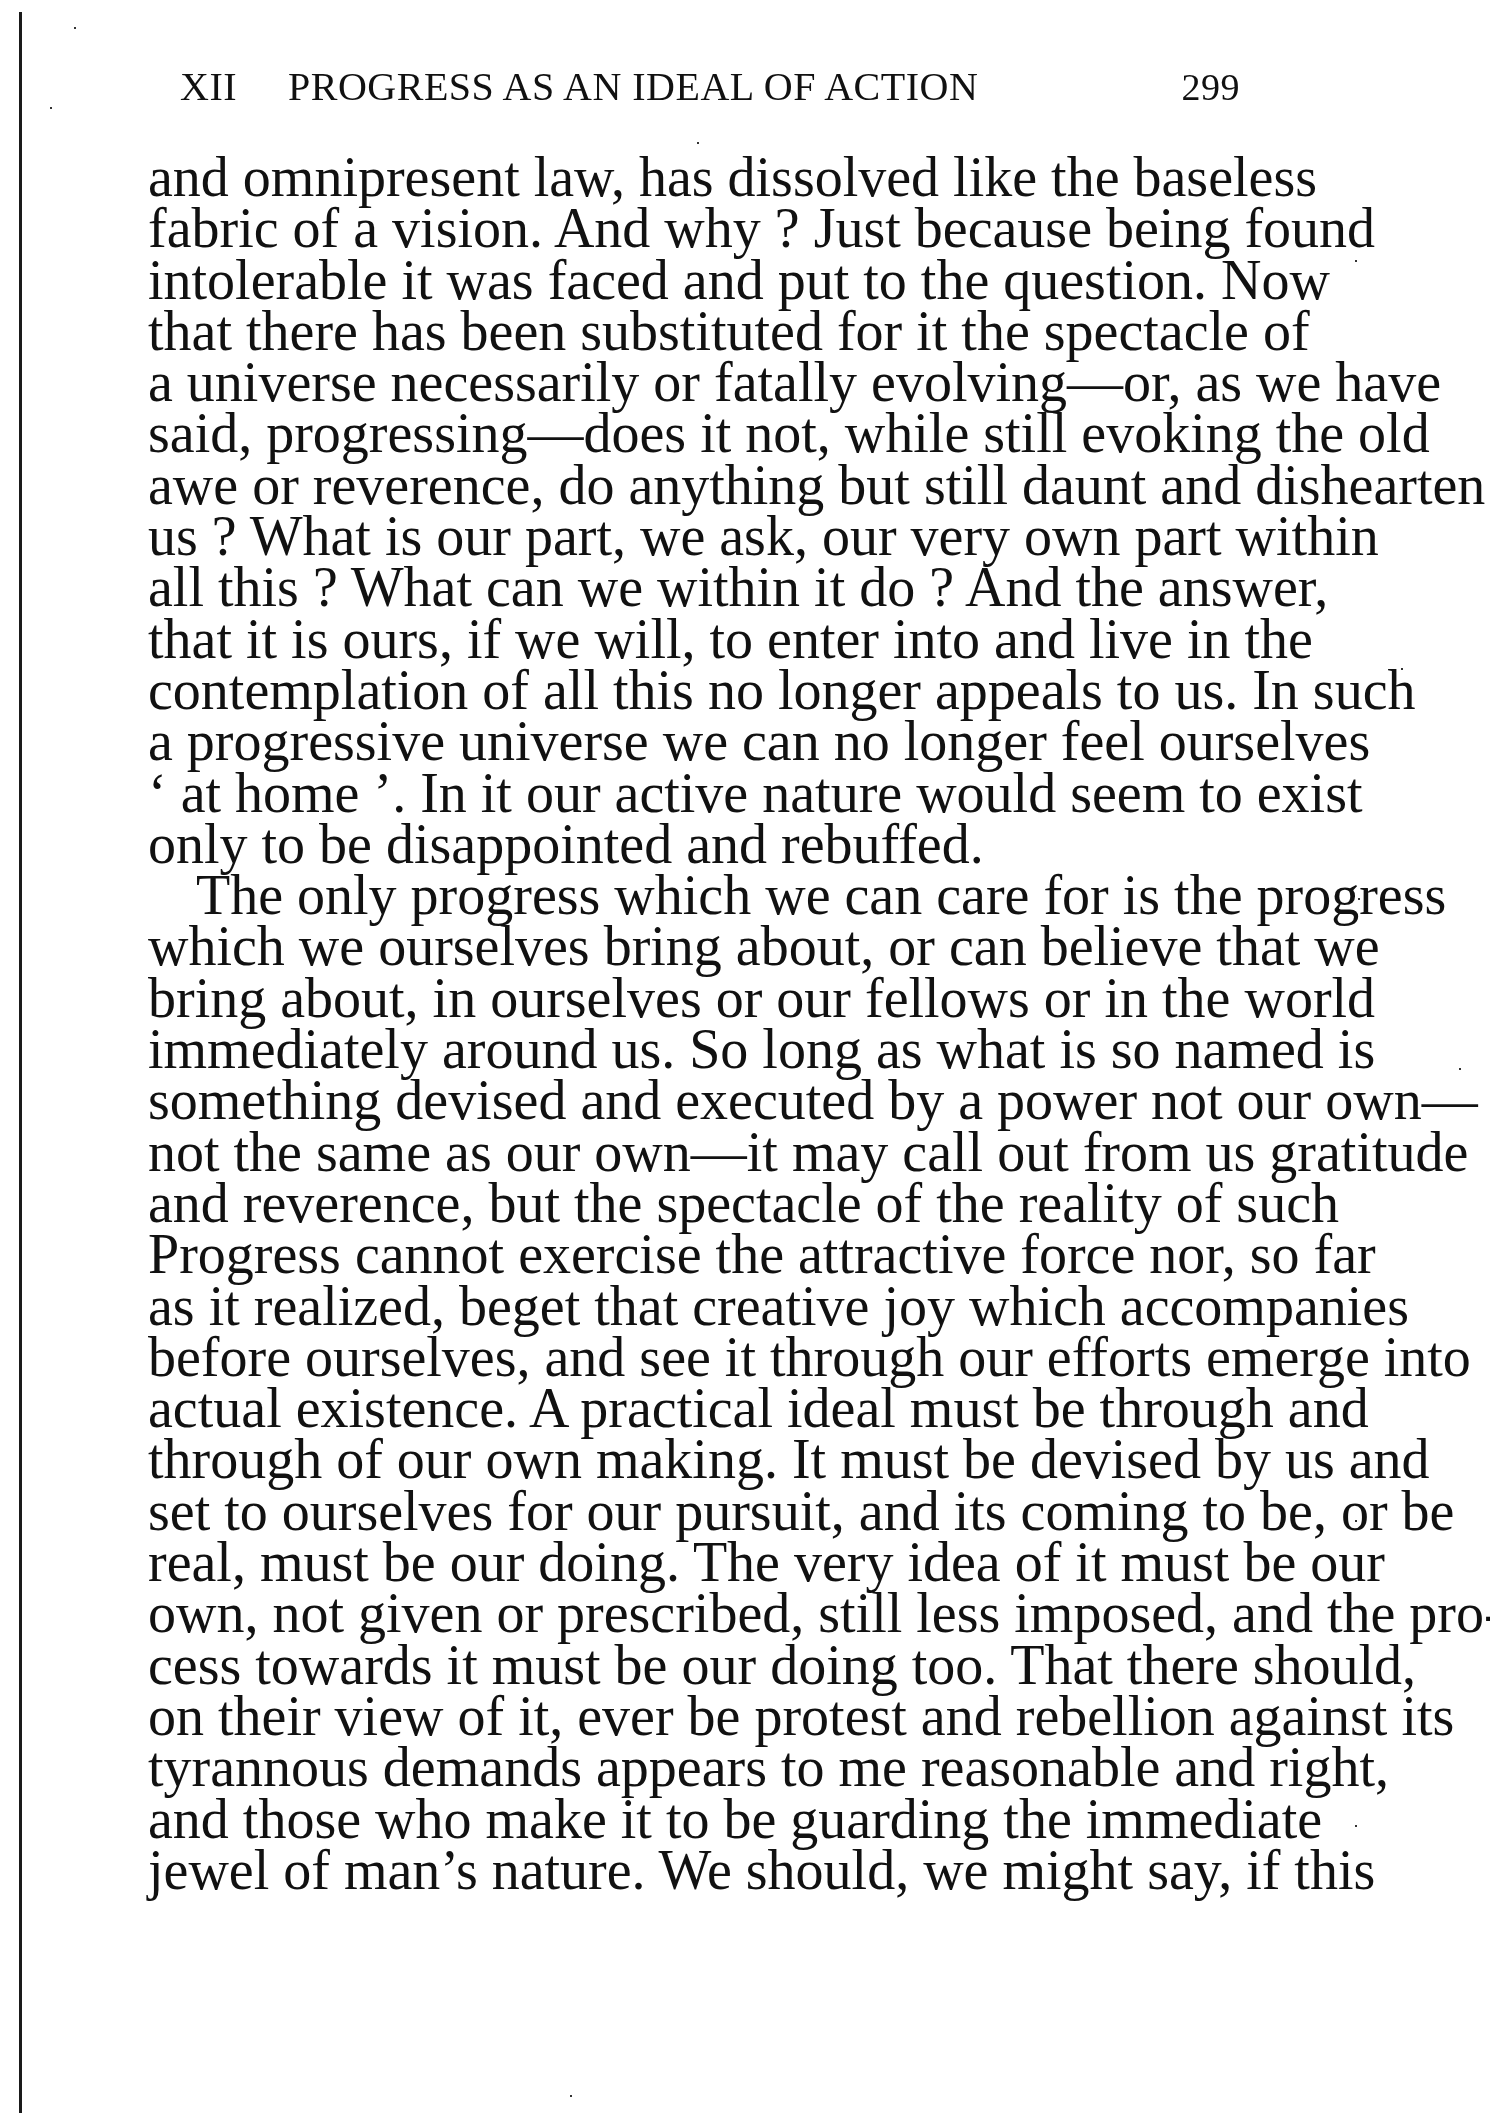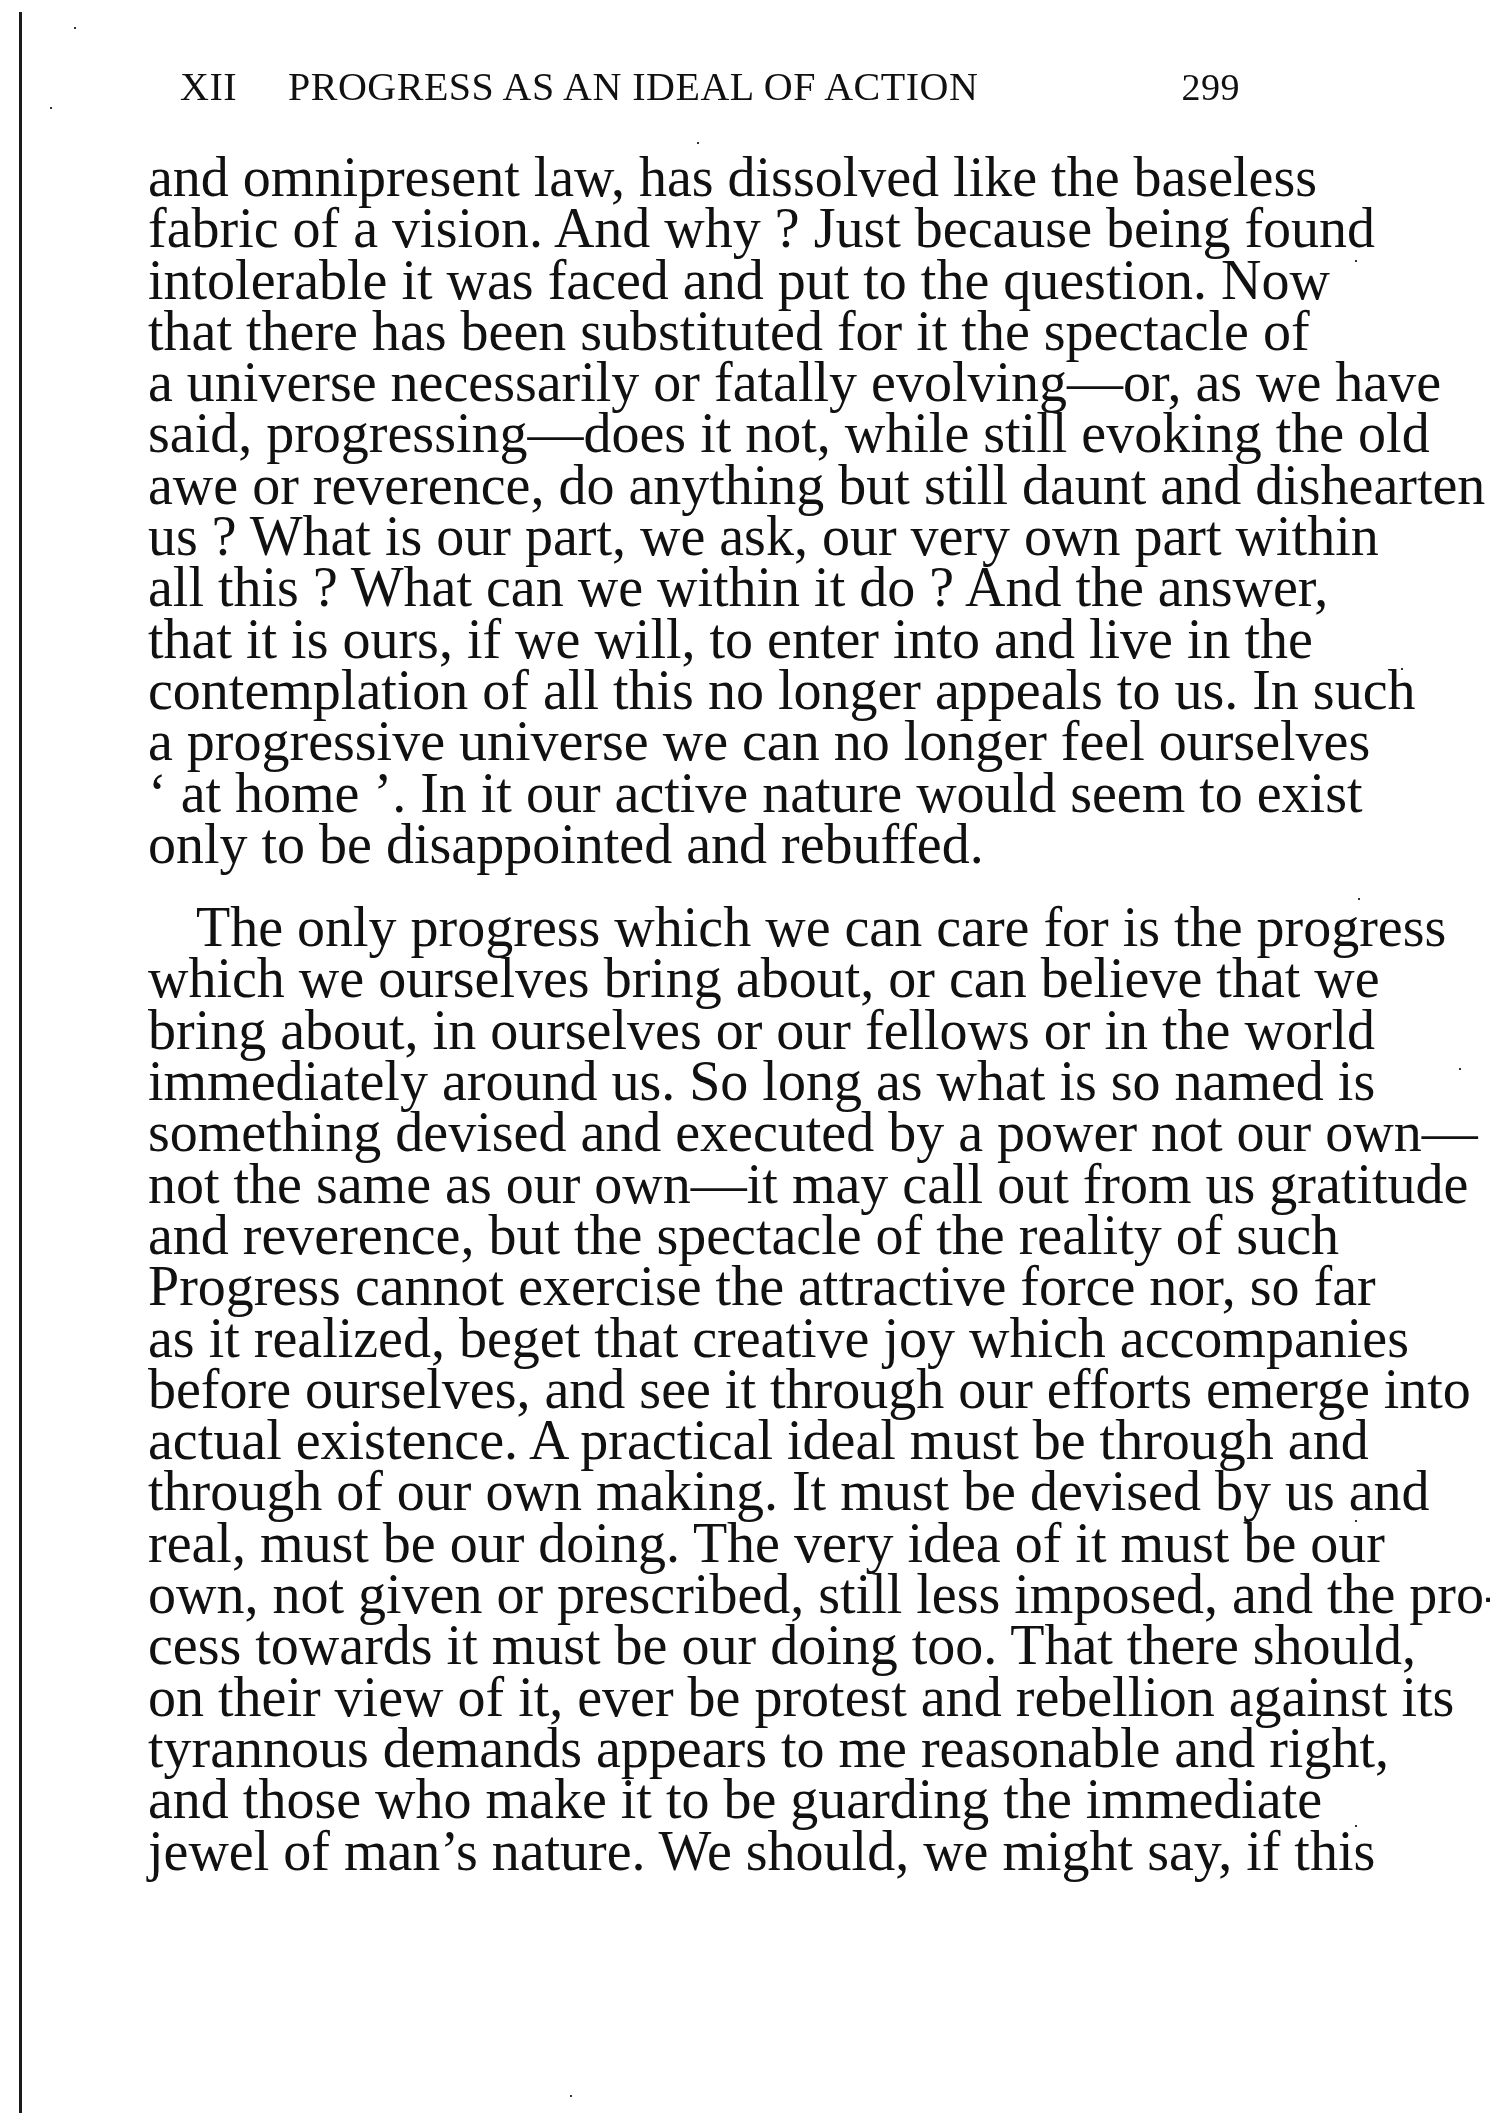--- a/index.html
+++ b/index.html
@@ -71,21 +71,20 @@
     text-align: justify;
     text-align-last: justify;
     overflow: visible;
   }
   .line.last {
     text-align: center;
     text-align-last: left;
   }
   .line.indent {
     padding-left: 48px;
-    margin-top: 32px;
   }
   .speck {
     position: absolute;
     width: 2px;
     height: 2px;
     background: #333;
   }
 </style>
 </head>
 <body>
@@ -122,20 +121,21 @@
       <span class="line">bring about, in ourselves or our fellows or in the world</span>
       <span class="line">immediately around us.  So long as what is so named is</span>
       <span class="line">something devised and executed by a power not our own—</span>
       <span class="line">not the same as our own—it may call out from us gratitude</span>
       <span class="line">and reverence, but the spectacle of the reality of such</span>
       <span class="line">Progress cannot exercise the attractive force nor, so far</span>
       <span class="line">as it realized, beget that creative joy which accompanies</span>
       <span class="line">before ourselves, and see it through our efforts emerge into</span>
       <span class="line">actual existence.  A practical ideal must be through and</span>
       <span class="line">through of our own making.  It must be devised by us and</span>
+      <span class="line">set to ourselves for our pursuit, and its coming to be, or be</span>
       <span class="line">real, must be our doing.  The very idea of it must be our</span>
       <span class="line">own, not given or prescribed, still less imposed, and the pro-</span>
       <span class="line">cess towards it must be our doing too.  That there should,</span>
       <span class="line">on their view of it, ever be protest and rebellion against its</span>
       <span class="line">tyrannous demands appears to me reasonable and right,</span>
       <span class="line">and those who make it to be guarding the immediate</span>
       <span class="line">jewel of man’s nature.  We should, we might say, if this</span>
     </div>
   </div>
 </div>

